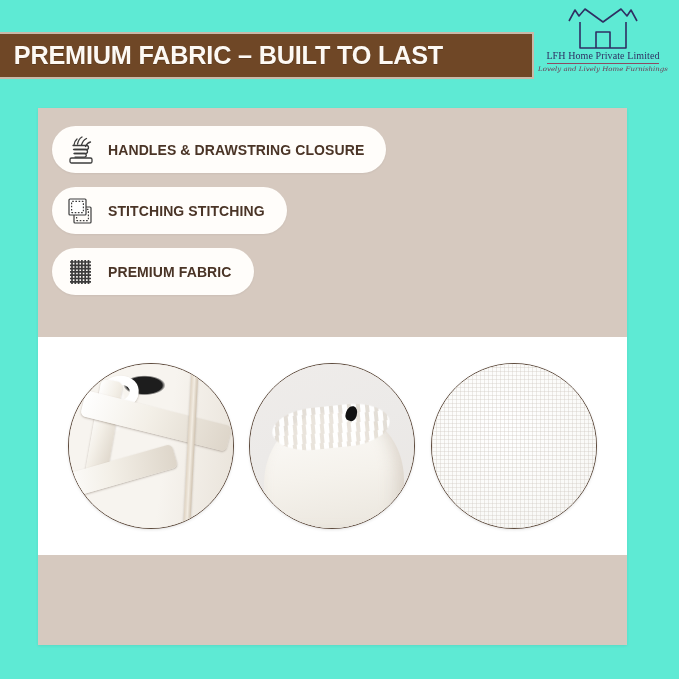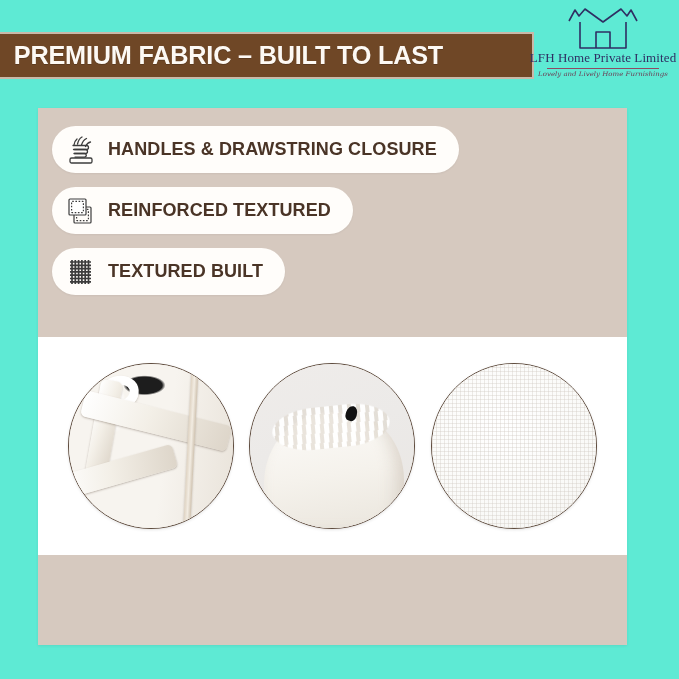--- a/index.html
+++ b/index.html
@@ -58,21 +58,21 @@
     height: 80px;
     z-index: 7;
     display: flex;
     flex-direction: column;
     align-items: center;
     justify-content: flex-start;
   }
   .logo-mark { width: 74px; height: 44px; display: block; }
   .logo-name {
     font-family: "Liberation Serif", serif;
-    font-size: 13px;
+    font-size: 10px;
     color: #2f2f63;
     letter-spacing: 0.1px;
     white-space: nowrap;
     margin-top: 1px;
   }
   .logo-rule {
     width: 112px;
     height: 1px;
     background: #8e4a63;
     margin: 1.5px 0 1px 0;
@@ -121,21 +121,21 @@
     height: 34px;
     flex: 0 0 34px;
     margin-right: 10px;
     display: flex;
     align-items: center;
     justify-content: center;
   }
   .pill-icon svg { display: block; }
   .pill-label {
     color: #4a3426;
-    font-size: 18px;
+    font-size: 14px;
     font-weight: 600;
     letter-spacing: 0.1px;
     white-space: nowrap;
   }
 
   
   .photo-band {
     position: absolute;
     left: 0;
     top: 229px;
@@ -291,33 +291,33 @@
         <span class="pill-icon">
           <svg viewBox="0 0 34 34" width="34" height="34" aria-hidden="true">
             <g fill="none" stroke="#3c3c3c" stroke-width="1.2">
               <rect x="10" y="13" width="17" height="16" rx="1"></rect>
               <rect x="12.6" y="15.4" width="11.8" height="11.2" rx="0.6" stroke-dasharray="1.6 1.6"></rect>
               <rect x="5" y="5" width="17" height="16" rx="1" fill="#ffffff"></rect>
               <rect x="7.6" y="7.4" width="11.8" height="11.2" rx="0.6" stroke-dasharray="1.6 1.6"></rect>
             </g>
           </svg>
         </span>
-        <span class="pill-label">REINFORCED TEXTURED</span>
+        <span class="pill-label">STITCHING STITCHING</span>
       </div>
 
       <div class="pill">
         <span class="pill-icon">
           <svg viewBox="0 0 34 34" width="34" height="34" aria-hidden="true">
             <g stroke="#3c3c3c" stroke-width="1.7">
               <path d="M8 5 V29 M11.3 5 V29 M14.6 5 V29 M17.9 5 V29 M21.2 5 V29 M24.5 5 V29"></path>
               <path d="M6 7 H27 M6 10.3 H27 M6 13.6 H27 M6 16.9 H27 M6 20.2 H27 M6 23.5 H27 M6 26.8 H27"></path>
             </g>
           </svg>
         </span>
-        <span class="pill-label">TEXTURED BUILT</span>
+        <span class="pill-label">PREMIUM FABRIC</span>
       </div>
 
     </div>
 
     <div class="photo-band">
 
       <div class="photo">
         <div class="photo-inner ph1">
           <span class="loop"></span>
           <span class="strap-c"></span>

